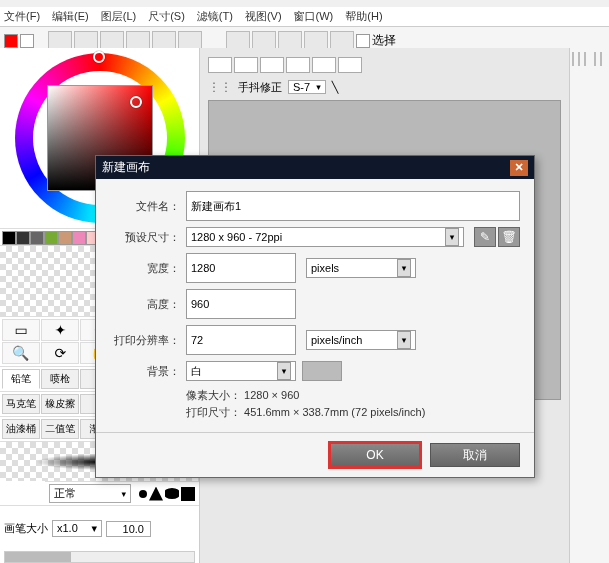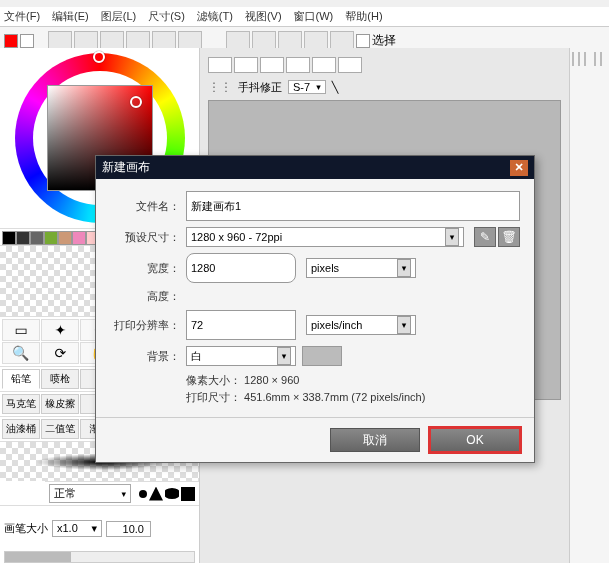--- a/index.html
+++ b/index.html
@@ -259,28 +259,29 @@
           <span>1280 x 960 - 72ppi</span>
           <span class="sel-btn">▾</span>
         </div>
       <div class="extra-btns">
         <div class="extra-btn">✎</div>
         <div class="extra-btn">🗑</div>
       </div>
     </div>
     <div class="form-row">
       <div class="form-label">宽度：</div>
-      <input class="form-input" style="width: 110px; border-radius: 8px;" value="1280">
+      <input class="form-input" style="width: 110px;" value="1280">
       <div class="form-select" style="width:110px;margin-left:4px">
           <span>pixels</span>
           <span class="sel-btn">▾</span>
         </div>
     </div>
     <div class="form-row">
       <div class="form-label">高度：</div>
+      <input class="form-input" style="width: 110px;" value="960">
     </div>
     <div class="form-row">
       <div class="form-label">打印分辨率：</div>
       <input class="form-input" style="width: 110px;" value="72">
       <div class="form-select" style="width:110px;margin-left:4px">
           <span>pixels/inch</span>
           <span class="sel-btn">▾</span>
         </div>
     </div>
     <div class="form-row">
@@ -290,16 +291,16 @@
           <span class="sel-btn">▾</span>
         </div>
       <div class="color-preview-box"></div>
     </div>
     <div class="info-text">
       <span>像素大小：</span> <span>1280 × 960</span><br>
       <span>打印尺寸：</span> <span>451.6mm × 338.7mm (72 pixels/inch)</span>
     </div>
   </div>
   <div class="dialog-buttons">
+    <div class="dlg-btn primary">OK</div>
     <div class="dlg-btn">取消</div>
-    <div class="dlg-btn primary">OK</div>
   </div>
 </div>
 
 </body></html>

